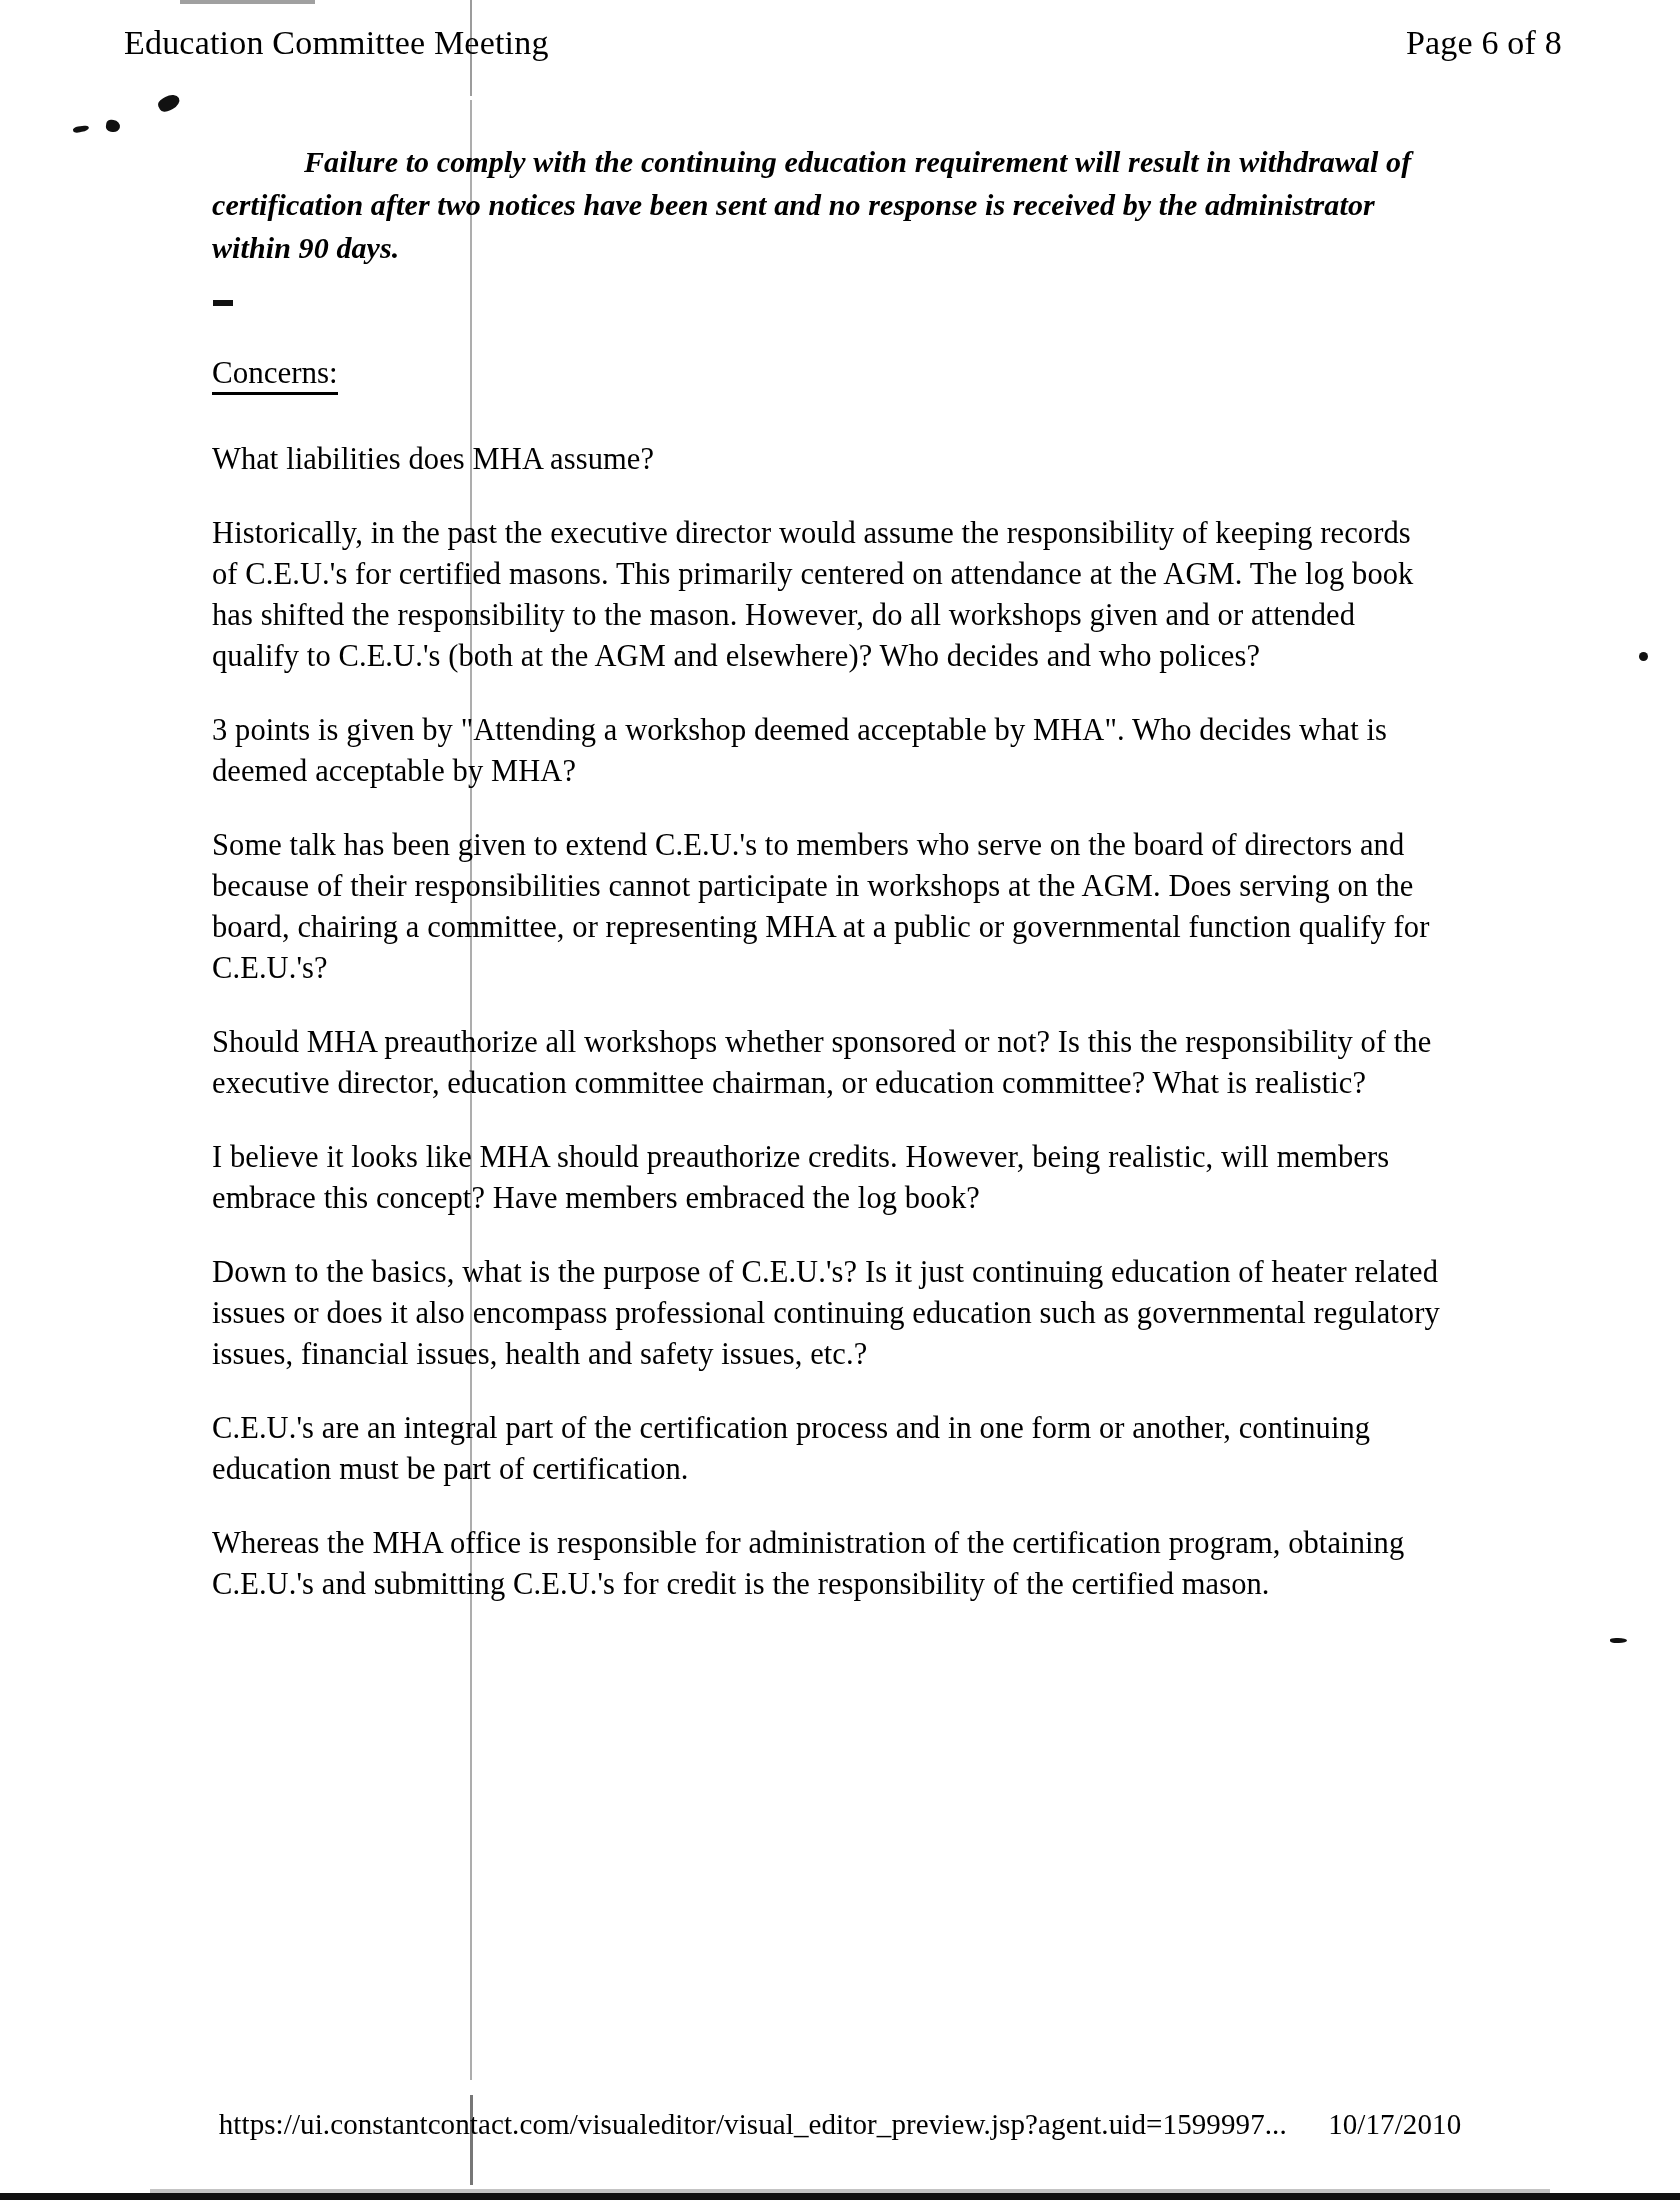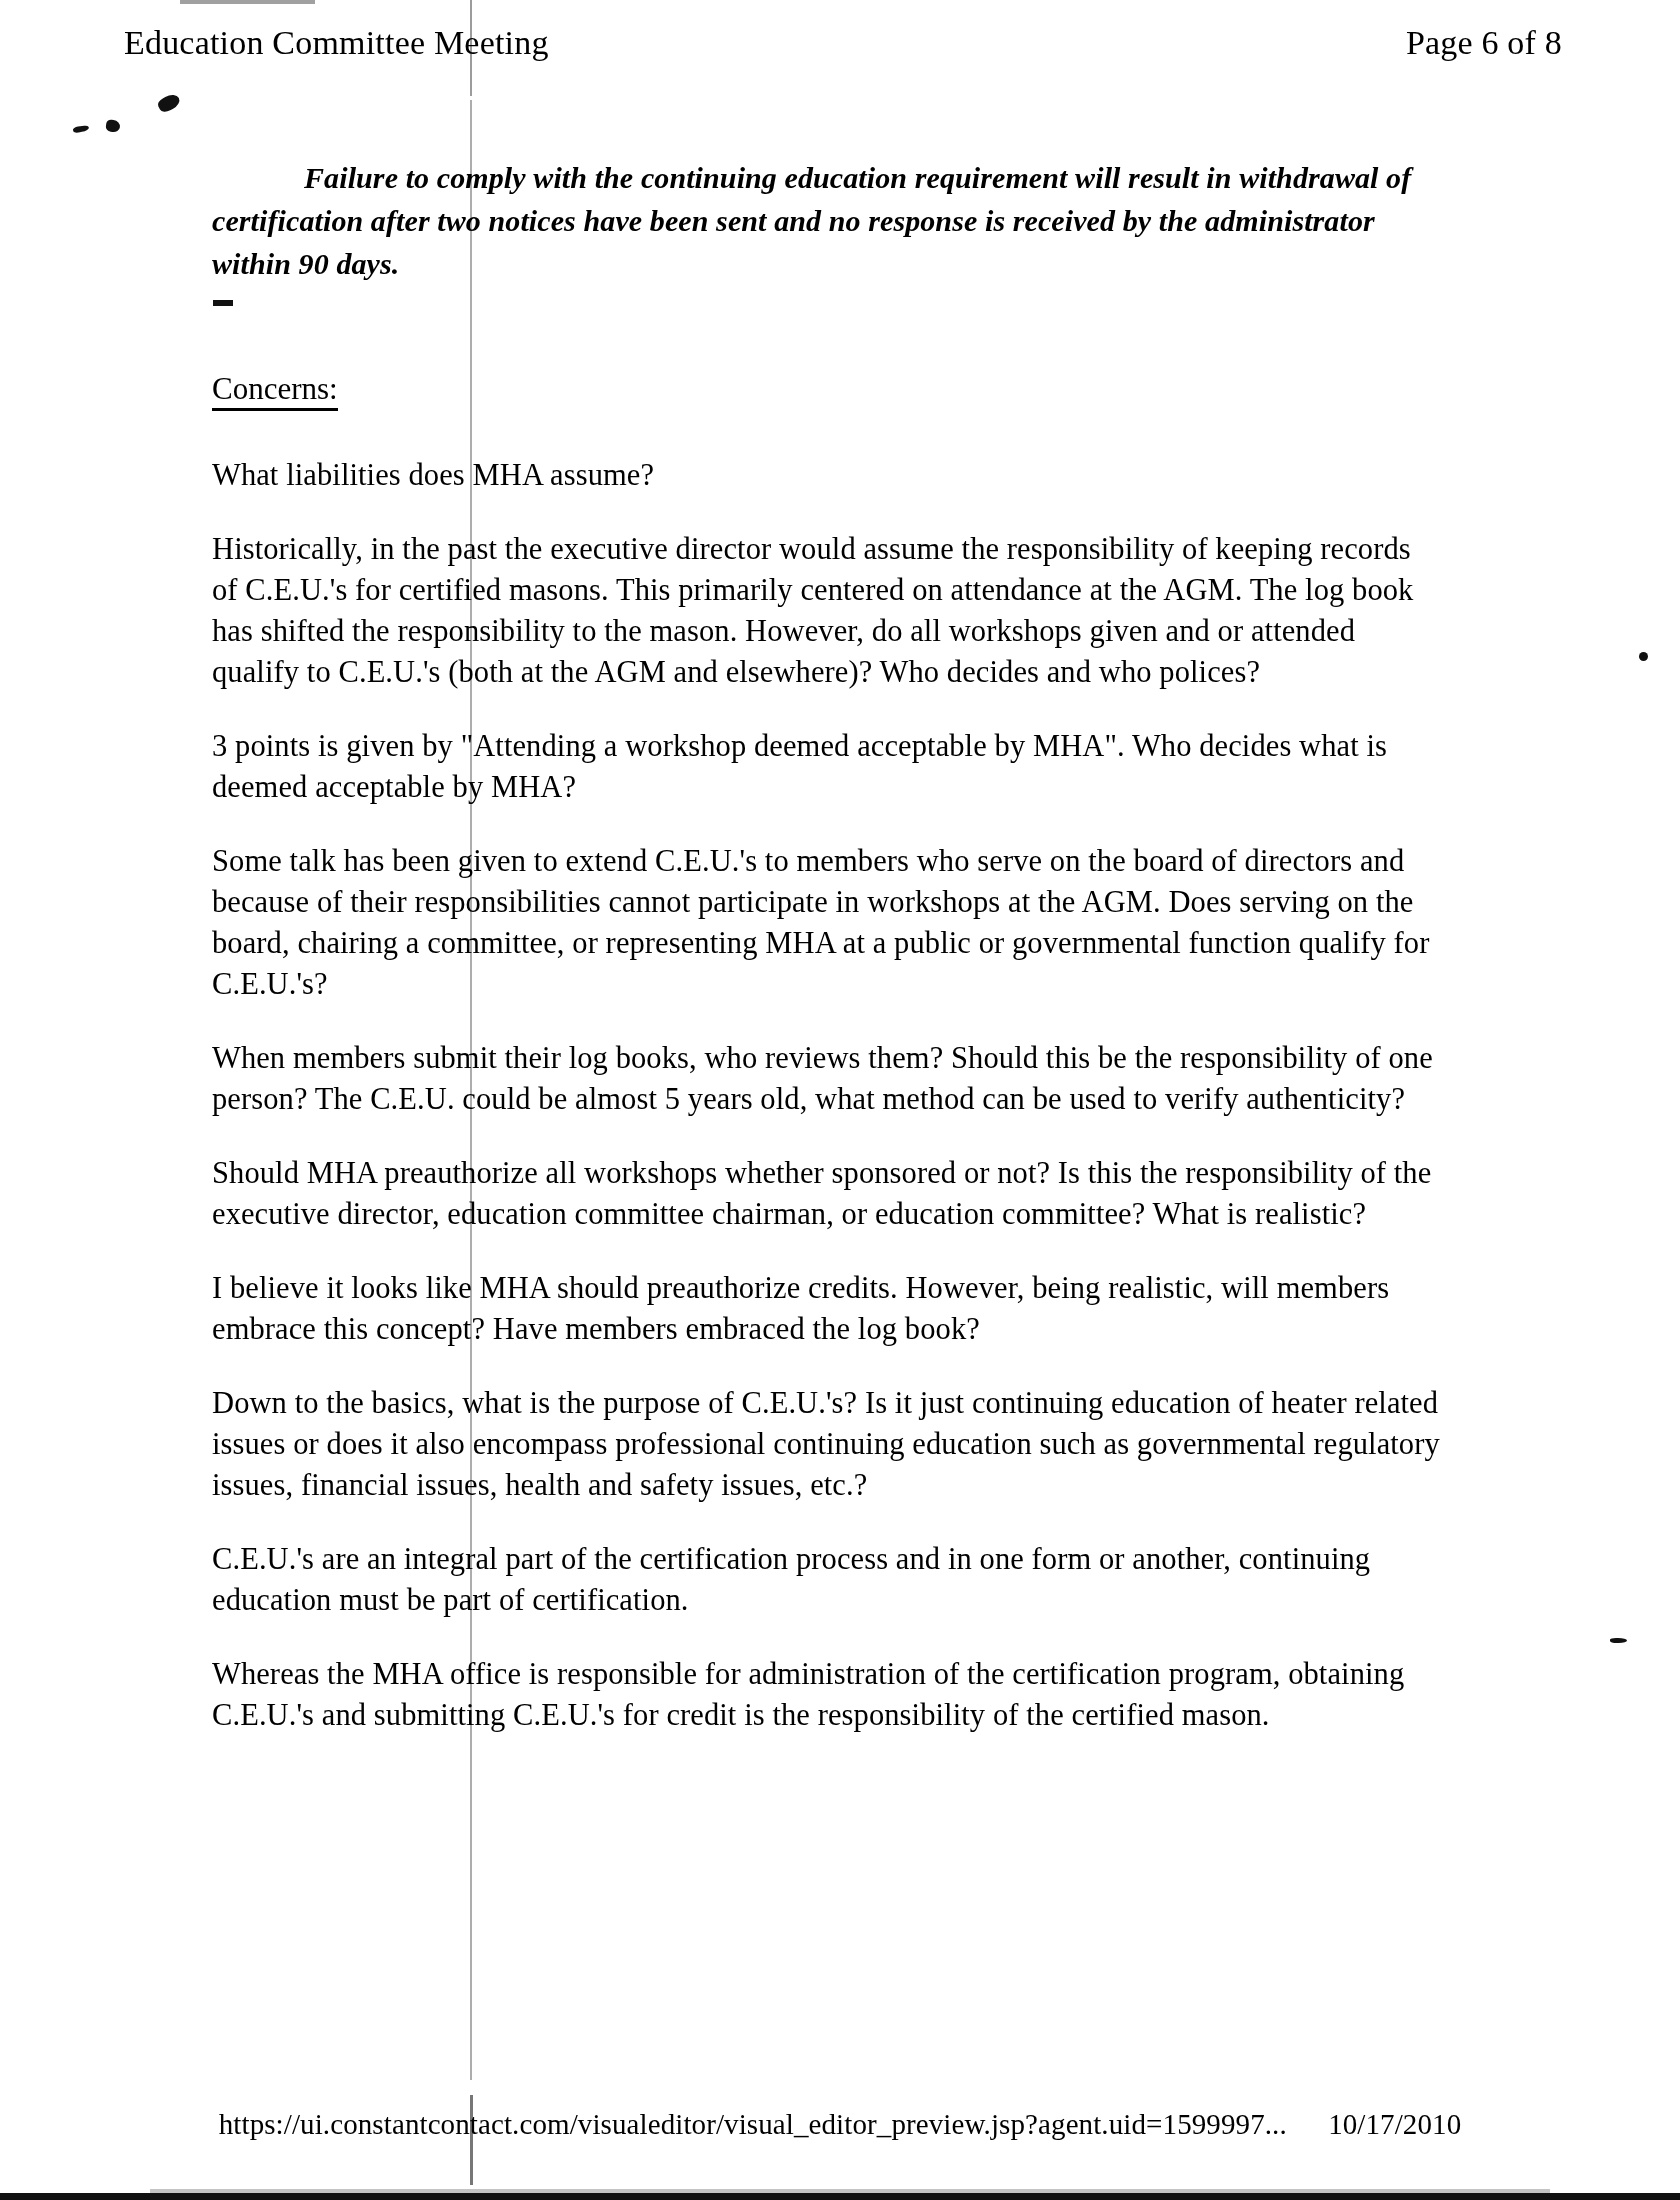--- a/index.html
+++ b/index.html
@@ -86,21 +86,21 @@
     font-size: 34px;
     letter-spacing: 0.2px;
   }
   .header .title { white-space: nowrap; }
   .header .pagenum { white-space: nowrap; text-align: right; }
 
   
   .content {
     position: absolute;
     left: 212px;
-    top: 156px;
+    top: 140px;
     width: 1230px;
   }
 
   p.para {
     margin: 0 0 33px 0;
     font-size: 30.5px;
     line-height: 41px;
     text-align: left;
     letter-spacing: 0.1px;
   }
@@ -178,21 +178,20 @@
     <p class="para intro">Failure to comply with the continuing education requirement will result in withdrawal of certification after two notices have been sent and no response is received by the administrator within 90 days.</p>
 
     <div class="heading-wrap concerns">
       <h2 class="heading">Concerns:</h2>
     </div>
 
     <p class="para">What liabilities does MHA assume?</p>
     <p class="para">Historically, in the past the executive director would assume the responsibility of keeping records of C.E.U.'s for certified masons. This primarily centered on attendance at the AGM. The log book has shifted the responsibility to the mason. However, do all workshops given and or attended qualify to C.E.U.'s (both at the AGM and elsewhere)? Who decides and who polices?</p>
     <p class="para">3 points is given by "Attending a workshop deemed acceptable by MHA". Who decides what is deemed acceptable by MHA?</p>
     <p class="para">Some talk has been given to extend C.E.U.'s to members who serve on the board of directors and because of their responsibilities cannot participate in workshops at the AGM. Does serving on the board, chairing a committee, or representing MHA at a public or governmental function qualify for C.E.U.'s?</p>
-    <p class="para">When members submit their log books, who reviews them? Should this be the responsibility of one person? The C.E.U. could be almost 5 years old, what method can be used to verify authenticity?</p>
     <p class="para">Should MHA preauthorize all workshops whether sponsored or not? Is this the responsibility of the executive director, education committee chairman, or education committee?  What is realistic?</p>
     <p class="para">I believe it looks like MHA should preauthorize credits.  However, being realistic, will members embrace this concept? Have members embraced the log book?</p>
     <p class="para">Down to the basics, what is the purpose of C.E.U.'s?  Is it just continuing education of heater related issues or does it also encompass professional continuing education such as governmental regulatory issues, financial issues, health and safety issues, etc.?</p>
 
 
     <p class="para">C.E.U.'s are an integral part of the certification process and in one form or another, continuing education must be part of certification.</p>
     <p class="para">Whereas the MHA office is responsible for administration of the certification program, obtaining C.E.U.'s and submitting C.E.U.'s for credit is the responsibility of the certified mason.</p>
 
   </div>
 

